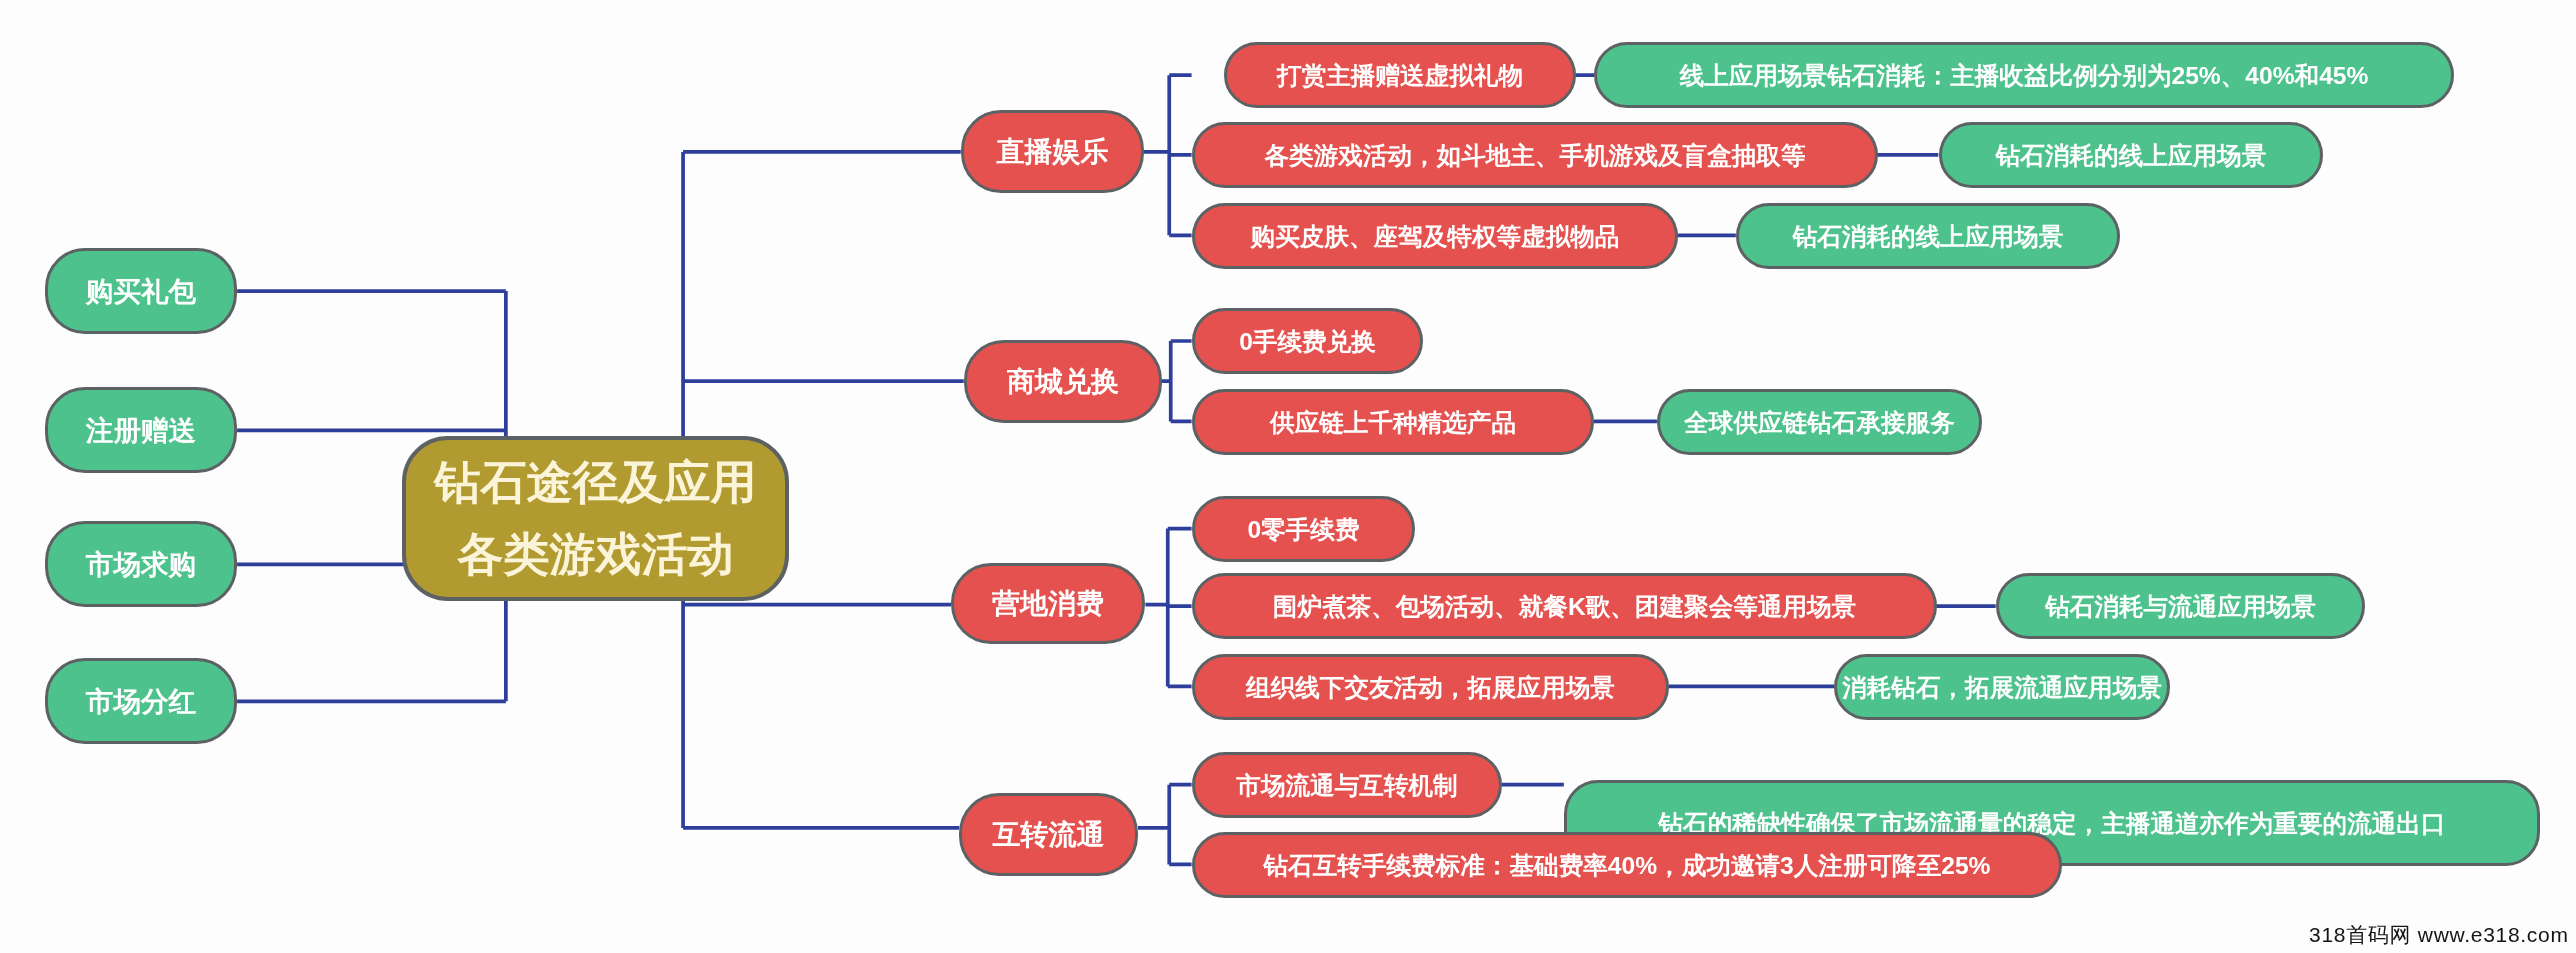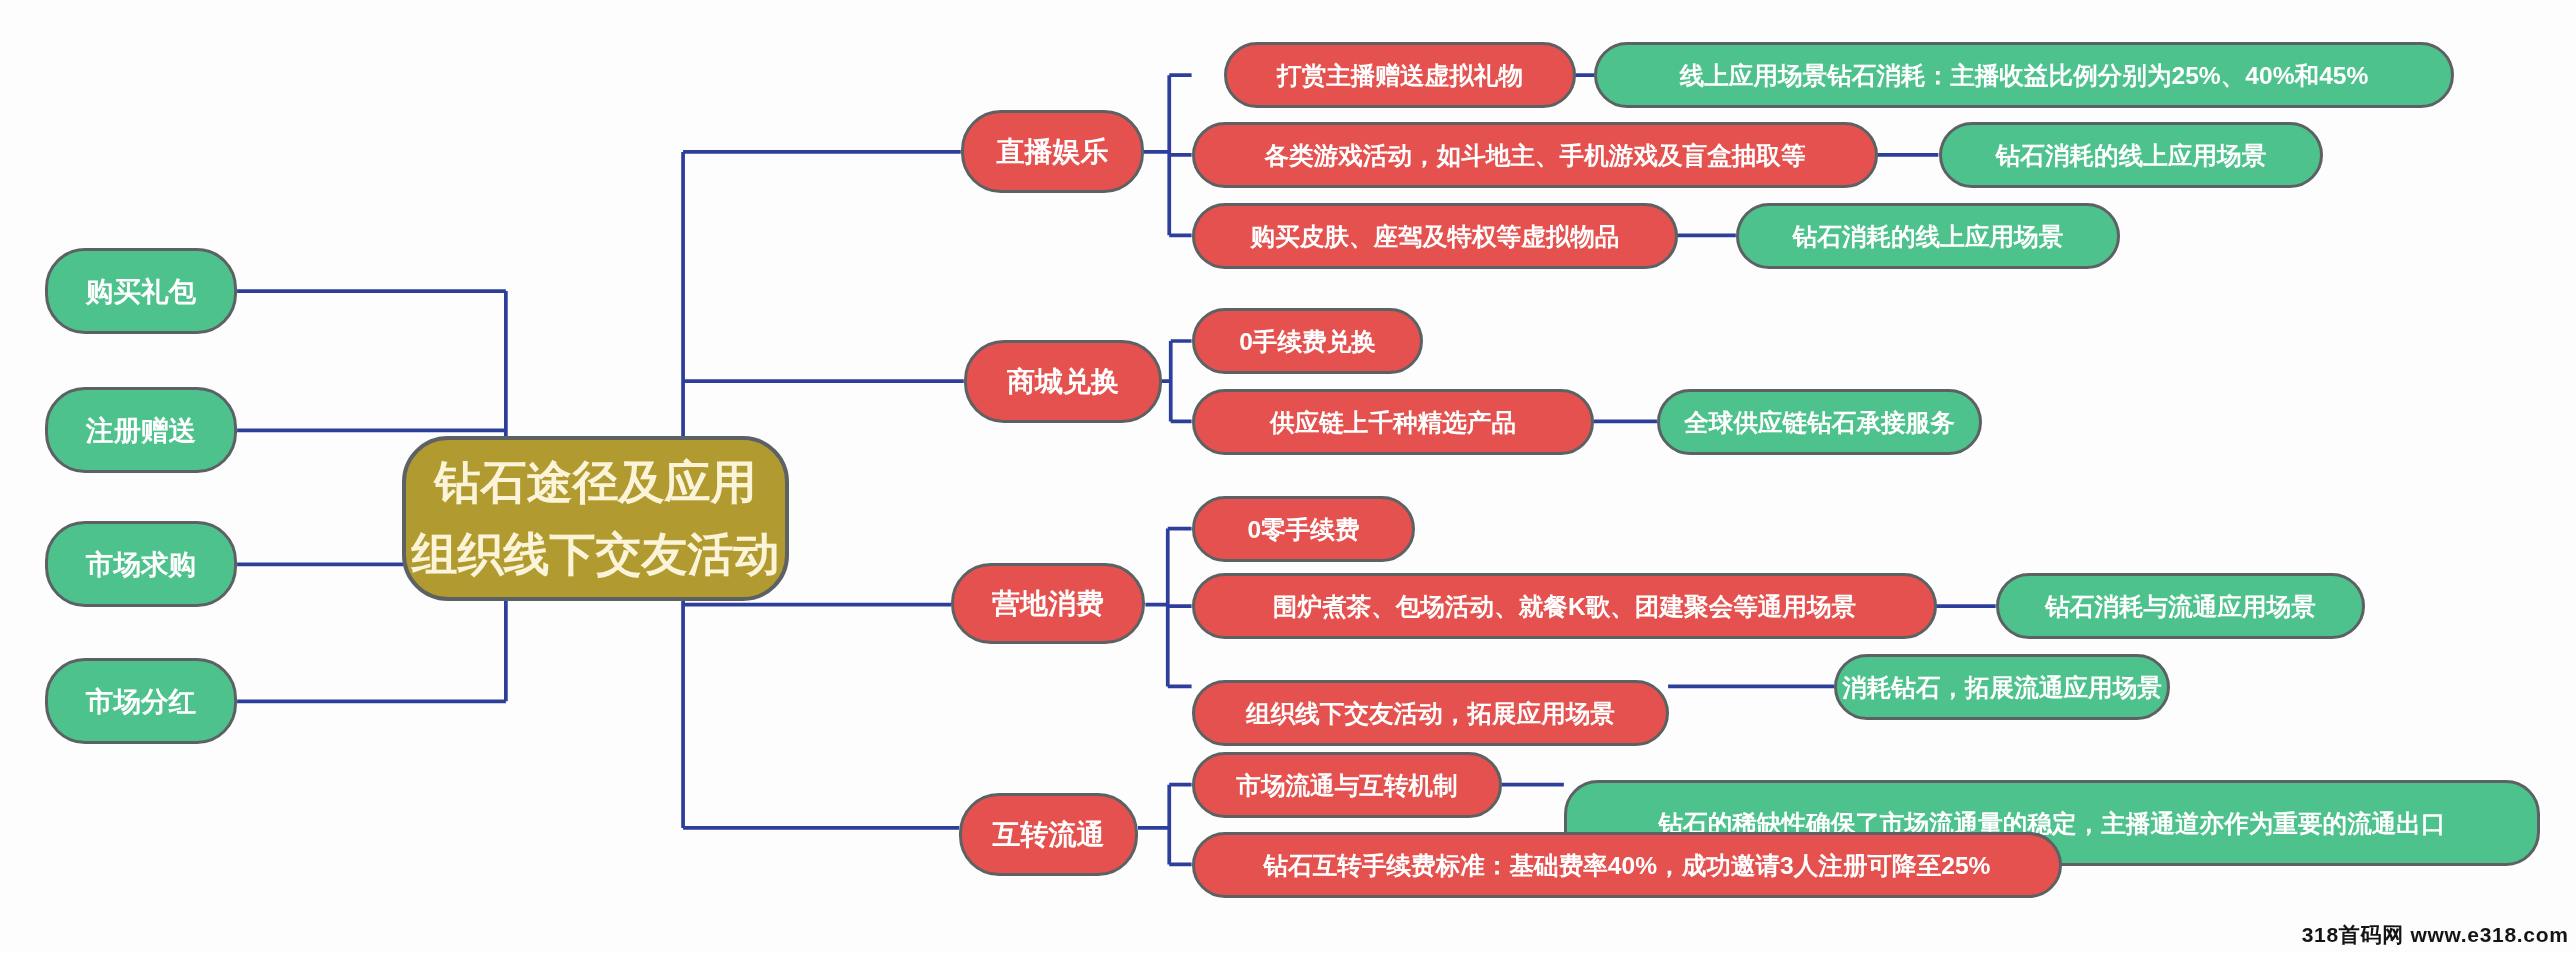--- a/index.html
+++ b/index.html
@@ -24,21 +24,21 @@
   .source{font-size:27.6px;}
   .parent{font-size:28px;}
   .child{font-size:24.6px;border-width:3px;border-radius:34px;}
   .root-node{
     background:var(--gold);border:4.5px solid var(--border);border-radius:46px;
     color:var(--gold-text);font-size:46px;line-height:1.55;
     flex-direction:column;z-index:3;margin-top:13px;
   }
   .watermark{
     position:absolute;right:7.4px;bottom:4.5px;z-index:4;
-    color:#141414;font-size:21px;font-weight:bold;letter-spacing:0.7px;
+    color:#141414;font-size:21px;font-weight:normal;letter-spacing:0.7px;
   }
 </style>
 </head>
 <body>
 
 <div class="canvas">
 
   <svg class="connectors" width="2576" height="953" viewBox="0 0 3459 1280">
     <path class="conn" d="M318 391H679 M318 578H679 M318 758H679 M318 942H679 M679 391V942"></path>
     <path class="conn" d="M917 204V1112 M917 204H1290 M917 512H1294 M917 812H1277 M917 1112H1288"></path>
@@ -48,21 +48,21 @@
     <path class="conn" d="M1528 1112H1570 M1570 1054V1161 M1570 1054H1600 M1570 1161H1600 M2016 1054H2100"></path>
   </svg>
 
   <div class="node green source" style="left:45px;top:248px;width:192px;height:86px;">购买礼包</div>
   <div class="node green source" style="left:45px;top:387px;width:192px;height:86px;">注册赠送</div>
   <div class="node green source" style="left:45px;top:521px;width:192px;height:86px;">市场求购</div>
   <div class="node green source" style="left:45px;top:658px;width:192px;height:86px;">市场分红</div>
 
   <div class="node root-node" style="left:402px;top:423px;width:387px;height:165px;">
     <span>钻石途径及应用</span>
-    <span>组织线下交友活动</span>
+    <span>各类游戏活动</span>
   </div>
 
   <div class="node red parent" style="left:961px;top:110px;width:183px;height:83px;">直播娱乐</div>
   <div class="node red parent" style="left:964px;top:340px;width:198px;height:83px;">商城兑换</div>
   <div class="node red parent" style="left:951px;top:563px;width:194px;height:81px;">营地消费</div>
   <div class="node red parent" style="left:959px;top:793px;width:179px;height:83px;">互转流通</div>
 
   <div class="node red child" style="left:1224px;top:42px;width:352px;height:66px;">打赏主播赠送虚拟礼物</div>
   <div class="node green child" style="left:1594px;top:42px;width:860px;height:66px;">线上应用场景钻石消耗：主播收益比例分别为25%、40%和45%</div>
   <div class="node red child" style="left:1192px;top:122px;width:686px;height:66px;">各类游戏活动，如斗地主、手机游戏及盲盒抽取等</div>
@@ -70,21 +70,21 @@
   <div class="node red child" style="left:1192px;top:203px;width:486px;height:66px;">购买皮肤、座驾及特权等虚拟物品</div>
   <div class="node green child" style="left:1736px;top:203px;width:384px;height:66px;">钻石消耗的线上应用场景</div>
 
   <div class="node red child" style="left:1192px;top:308px;width:231px;height:66px;">0手续费兑换</div>
   <div class="node red child" style="left:1192px;top:389px;width:402px;height:66px;">供应链上千种精选产品</div>
   <div class="node green child" style="left:1657px;top:389px;width:325px;height:66px;">全球供应链钻石承接服务</div>
 
   <div class="node red child" style="left:1192px;top:496px;width:223px;height:66px;">0零手续费</div>
   <div class="node green child" style="left:1996px;top:573px;width:369px;height:66px;">钻石消耗与流通应用场景</div>
   <div class="node red child" style="left:1192px;top:573px;width:745px;height:66px;">围炉煮茶、包场活动、就餐K歌、团建聚会等通用场景</div>
-  <div class="node red child" style="left:1192px;top:680px;width:477px;height:66px;">组织线下交友活动，拓展应用场景</div>
+  <div class="node red child" style="left:1192px;top:654px;width:477px;height:66px;">组织线下交友活动，拓展应用场景</div>
   <div class="node green child" style="left:1834px;top:654px;width:336px;height:66px;">消耗钻石，拓展流通应用场景</div>
 
   <div class="node red child" style="left:1192px;top:752px;width:310px;height:66px;">市场流通与互转机制</div>
   <div class="node green child" style="left:1564px;top:740px;width:976px;height:86px;margin-top:40px;">钻石的稀缺性确保了市场流通量的稳定，主播通道亦作为重要的流通出口</div>
   <div class="node red child" style="left:1192px;top:832px;width:870px;height:66px;">钻石互转手续费标准：基础费率40%，成功邀请3人注册可降至25%</div>
 
   <div class="watermark">318首码网 www.e318.com</div>
 </div>
 
 

